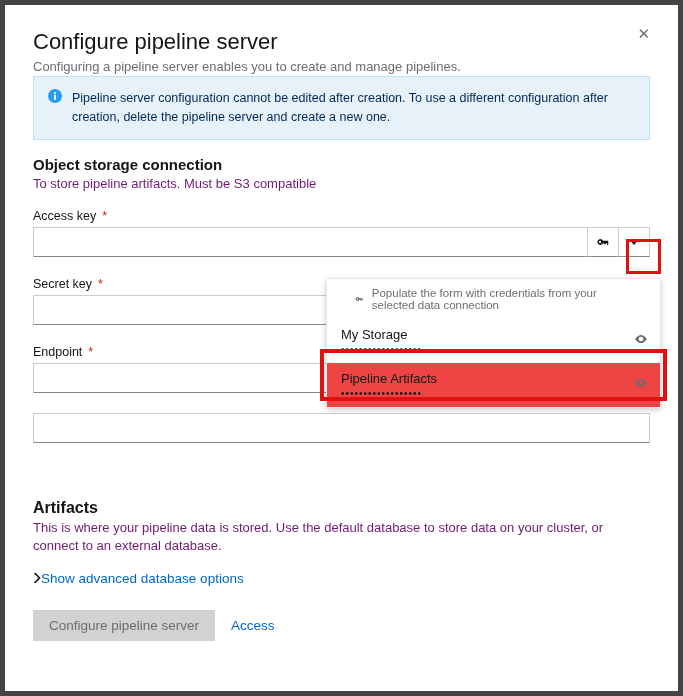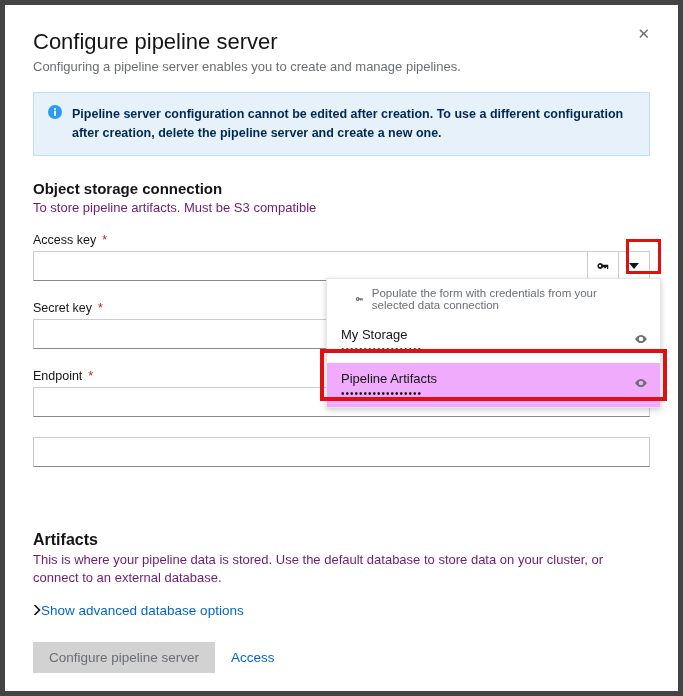--- a/index.html
+++ b/index.html
@@ -2,44 +2,44 @@
 <html><head>
 <meta charset="utf-8">
 <style>
   * { box-sizing: border-box; }
   html, body { margin:0; padding:0; font-family: "Segoe UI", Arial, sans-serif; color:#151515; }
   body { background:#ffffff; }
   .frame { width:683px; height:696px; border:5px solid #444; position:relative; background:#fff; }
   .modal { position:absolute; inset:0; background:#fff; padding:20px 28px 20px 28px; }
   .close { position:absolute; top:20px; right:28px; color:#6a6e73; font-size:15px; cursor:pointer; }
   h1 { font-size:22px; font-weight:500; margin:4px 0 4px 0; }
-  .subtitle { color:#6a6e73; font-size:13px; margin-bottom:18px; }
-  .info-box { border:1px solid #bee1f4; background:#e7f1fa; padding:12px 14px 12px 14px; display:flex; gap:10px; font-size:12.5px; color:#002952; line-height:1.5;font-weight:bold; }
+  .subtitle { color:#6a6e73; font-size:13px; margin-bottom:2px; }
+  .info-box { border:1px solid #bee1f4; background:#e7f1fa; padding:12px 14px 12px 14px; display:flex; gap:10px; font-size:12.5px; color:#002952; line-height:1.5; }
   .info-icon { flex:0 0 auto; }
-  h2.sec { font-size:15px; font-weight:600; margin:24px 0 2px 0; }
+  h2.sec { font-size:15px; font-weight:600; margin:16px 0 2px 0; }
   .sec-sub { color:#701a75; font-size:13px; margin:0 0 16px 0; line-height:1.4; }
   .fld-label { font-size:12.5px; margin-bottom:4px; }
   .req { color:#c9190b; margin-left:6px; }
   .fld-row { display:flex; align-items:stretch; }
   .input { flex:1 1 auto; height:30px; border:1px solid #ccc; border-bottom:1px solid #888; background:#fff; font-size:13px; padding:0 8px; }
   .btn-icon { width:32px; height:30px; border:1px solid #ccc; border-bottom:1px solid #888; background:#fff; display:flex; align-items:center; justify-content:center; margin-left:-1px; }
   .gap { height:20px; }
   .gap-lg { height:40px; }
   .toggle { display:flex; align-items:center; font-size:13.5px; color:#0066cc; margin-top:14px; cursor:pointer; }
   .footer { margin-top:24px; display:flex; gap:16px; align-items:center; }
   .btn-primary { background:#d2d2d2; color:#6a6e73; border:none; font-size:13.5px; padding:8px 16px; cursor:default; }
   .btn-link { color:#0066cc; font-size:13.5px; cursor:pointer; }
   
   .dd { position:absolute; top:273px; left:321px; width:335px; background:#fff; box-shadow:0 2px 6px rgba(0,0,0,0.2); z-index:5; border:1px solid #e6e6e6; }
   .dd-head { display:flex; align-items:center; gap:8px; padding:8px 28px; color:#6a6e73; font-size:11.5px; }
   .dd-item { padding:8px 12px 8px 14px; display:flex; align-items:center; justify-content:space-between;gap:16px; }
   .dd-item .col { flex:1; }
   .dd-item .name { font-size:13px; color:#151515; margin-bottom:2px; }
   .dd-item .mask { font-size:10px; letter-spacing:1px; color:#151515; }
-  .dd-item.sel { background:#f0abfc; }
+  .dd-item.sel { background:#ef4444; }
   .hl-trigger { position:absolute; top:234px; left:621px; width:35px; height:35px; border:3px solid #e01010; z-index:6; }
   .hl-item { position:absolute; top:344px; left:315px; width:347px; height:52px; border:4px solid #e01010; z-index:6; }
 </style>
 </head>
 <body>
 
 <div class="frame">
   <div class="modal">
 
     <div class="close">✕</div>

